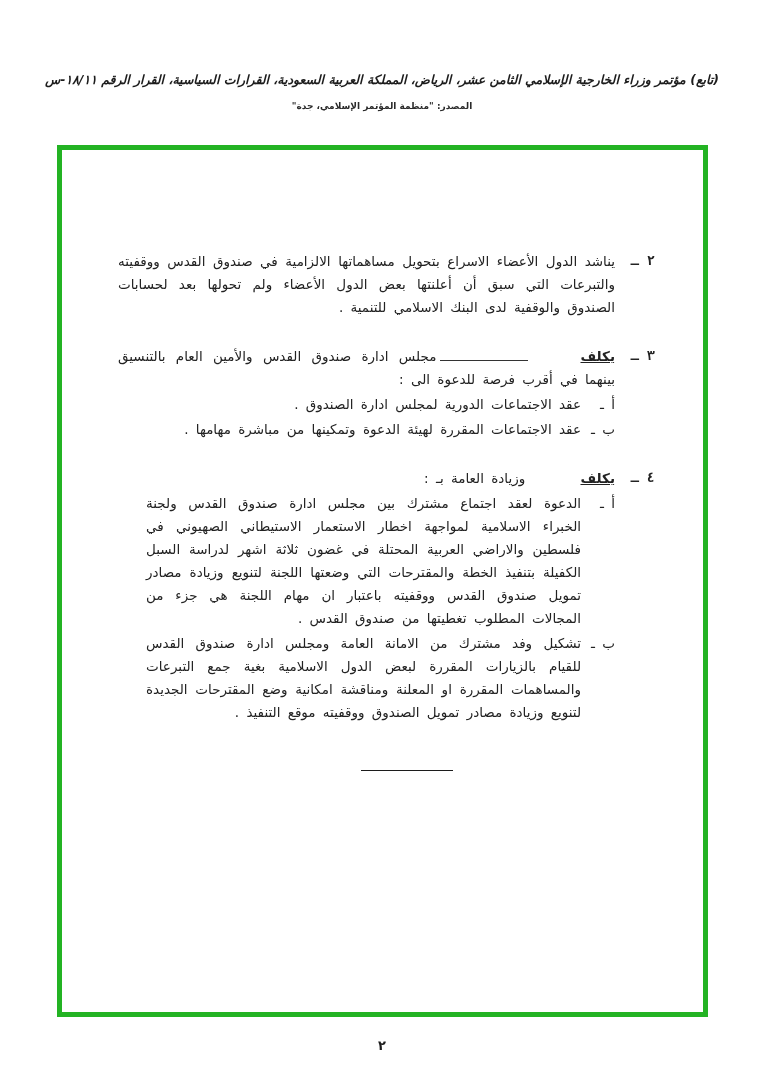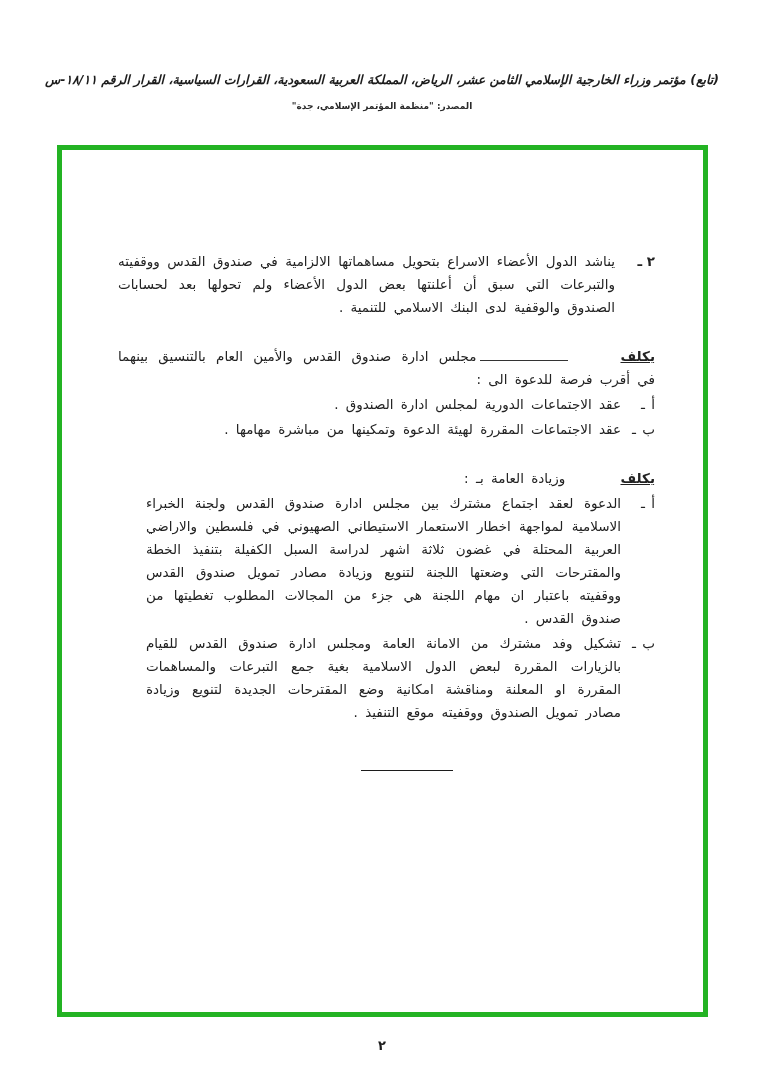--- a/index.html
+++ b/index.html
@@ -63,20 +63,21 @@
 
   .item {
     display: flex;
     direction: rtl;
     margin-bottom: 26px;
   }
   .item-num {
     flex: 0 0 40px;
     font-weight: bold;
     white-space: nowrap;
+    font-family: Liberation Mono, monospace;
   }
   .item-body {
     flex: 1 1 auto;
     text-align: justify;
     text-align-last: right;
     word-spacing: 3px;
   }
 
   .lead-word {
     font-weight: bold;
@@ -93,21 +94,20 @@
 
   .subitems { margin-top: 2px; }
   .subitem {
     display: flex;
     direction: rtl;
     margin-top: 2px;
   }
   .sub-letter {
     flex: 0 0 34px;
     white-space: nowrap;
-    font-family: Liberation Serif, serif;
   }
   .sub-text {
     flex: 1 1 auto;
     text-align: justify;
     text-align-last: right;
     word-spacing: 3px;
     margin-left: 28px;
   }
 
   .sig-line {
@@ -135,36 +135,38 @@
 
 <div class="scan-box">
   <div class="doc-content">
 
     <div class="item">
       <div class="item-num">٢ ـ</div>
       <div class="item-body">يناشد الدول الأعضاء الاسراع بتحويل مساهماتها الالزامية في صندوق القدس ووقفيته والتبرعات التي سبق أن أعلنتها بعض الدول الأعضاء ولم تحولها بعد لحسابات الصندوق والوقفية لدى البنك الاسلامي للتنمية .</div>
     </div>
 
     <div class="item">
+      <div class="item-num">٣ ـ</div>
       <div class="item-body">
         <span class="lead-word">يكلف</span><span class="blank-rule"></span><span>مجلس ادارة صندوق القدس والأمين العام بالتنسيق بينهما في أقرب فرصة للدعوة الى :</span>
         <div class="subitems">
           <div class="subitem">
             <span class="sub-letter">أ ـ</span>
             <span class="sub-text">عقد الاجتماعات الدورية لمجلس ادارة الصندوق .</span>
           </div>
           <div class="subitem">
             <span class="sub-letter">ب ـ</span>
             <span class="sub-text">عقد الاجتماعات المقررة لهيئة الدعوة وتمكينها من مباشرة مهامها .</span>
           </div>
         </div>
       </div>
     </div>
 
     <div class="item">
+      <div class="item-num">٤ ـ</div>
       <div class="item-body">
         <span class="lead-word">يكلف</span>
         <span>وزيادة العامة بـ :</span>
         <div class="subitems">
           <div class="subitem">
             <span class="sub-letter">أ ـ</span>
             <span class="sub-text">الدعوة لعقد اجتماع مشترك بين مجلس ادارة صندوق القدس ولجنة الخبراء الاسلامية لمواجهة اخطار الاستعمار الاستيطاني الصهيوني في فلسطين والاراضي العربية المحتلة في غضون ثلاثة اشهر لدراسة السبل الكفيلة بتنفيذ الخطة والمقترحات التي وضعتها اللجنة لتنويع وزيادة مصادر تمويل صندوق القدس ووقفيته باعتبار ان مهام اللجنة هي جزء من المجالات المطلوب تغطيتها من صندوق القدس .</span>
           </div>
           <div class="subitem">
             <span class="sub-letter">ب ـ</span>

